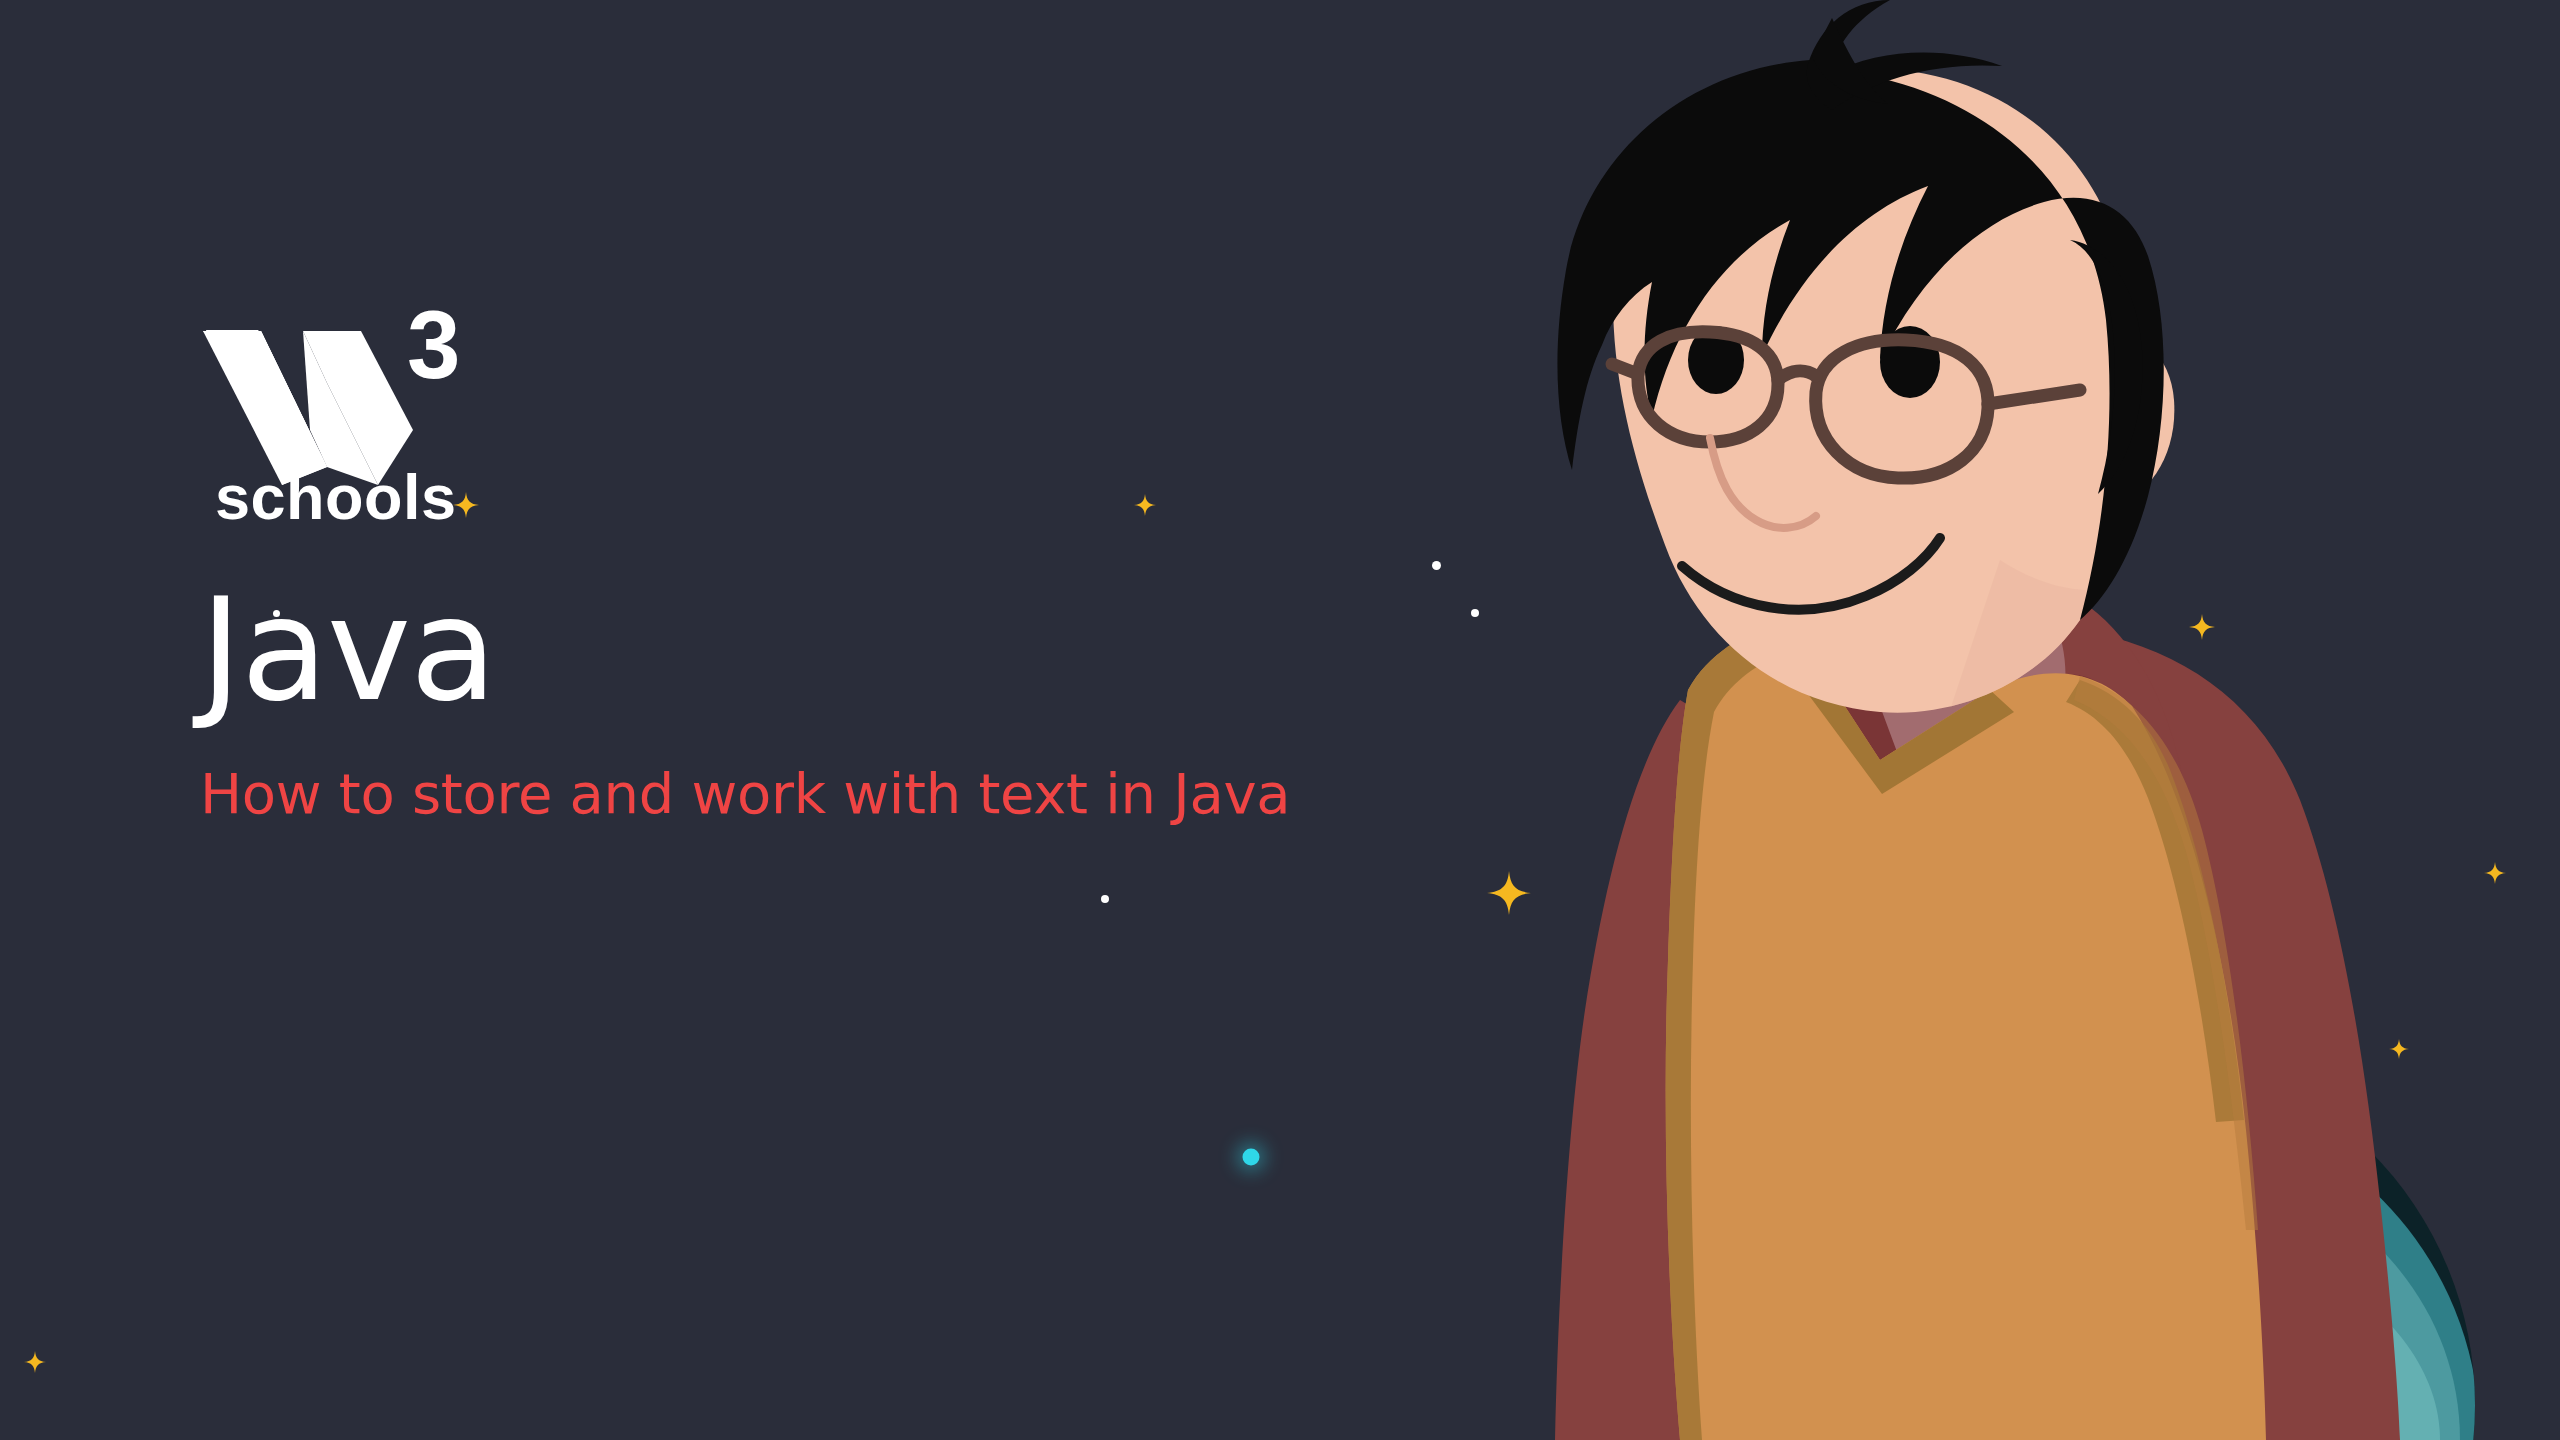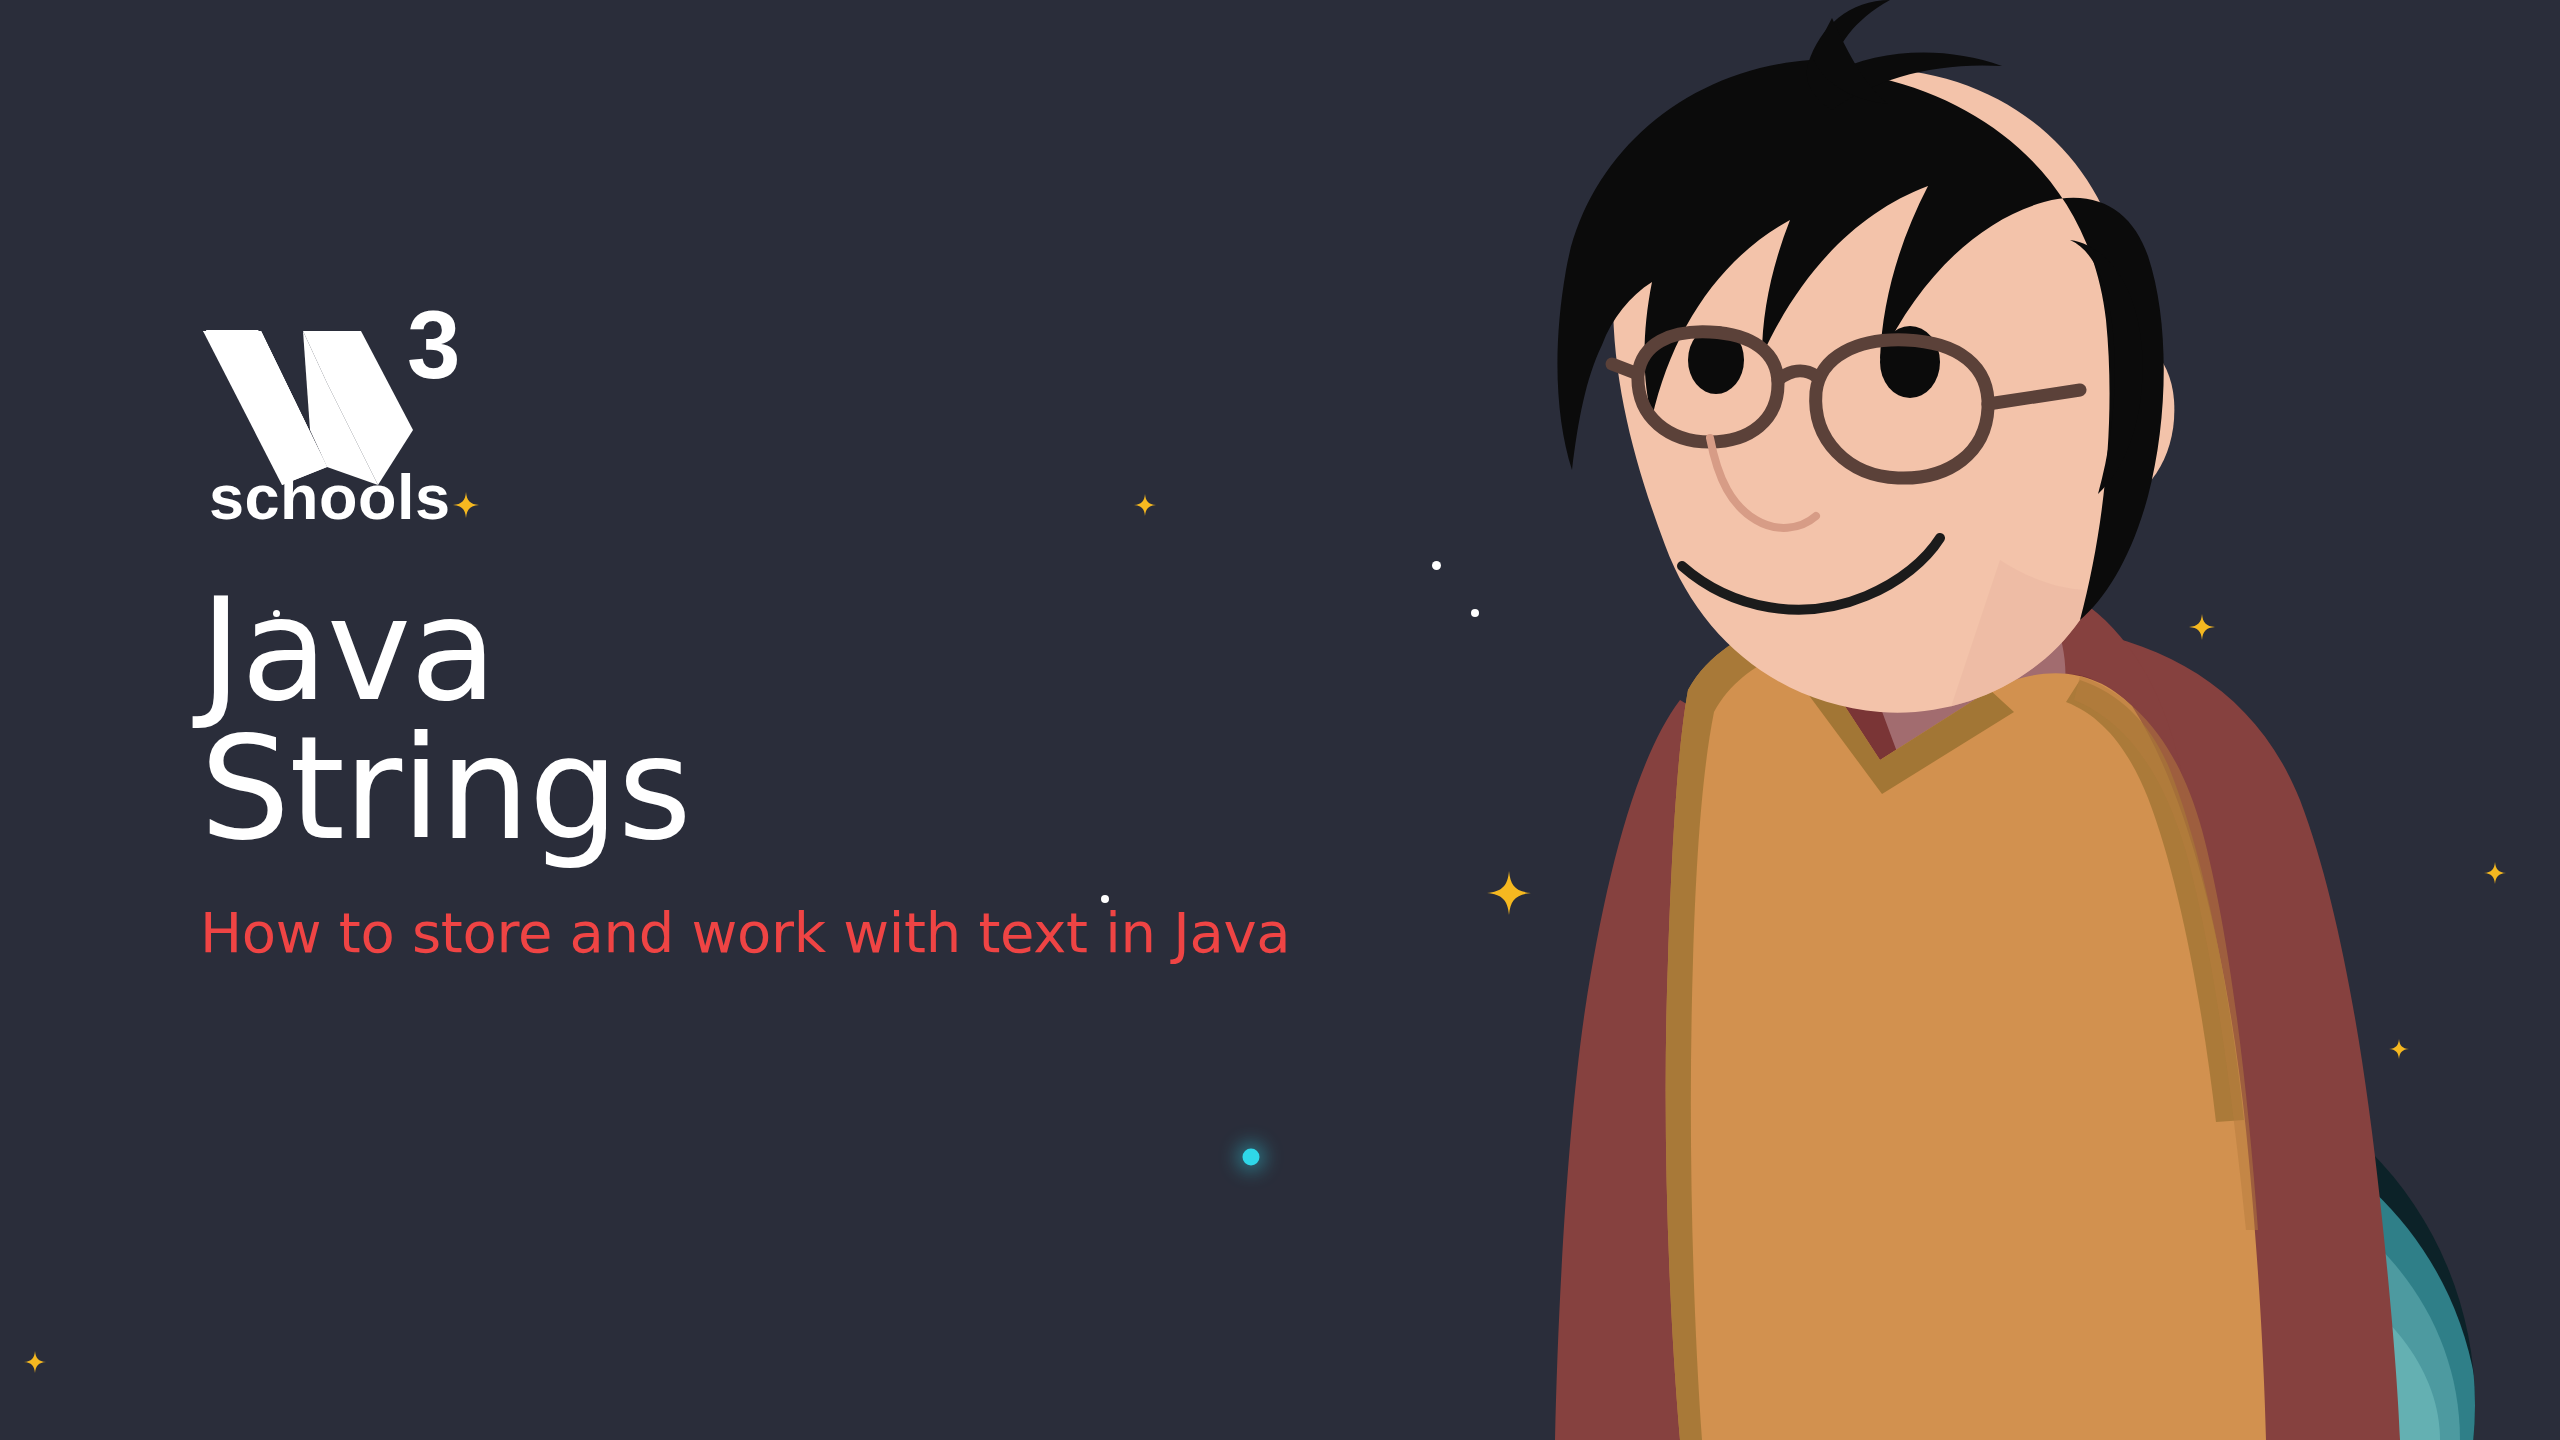--- a/index.html
+++ b/index.html
@@ -52,21 +52,21 @@
     position: relative;
     width: 300px;
     height: 250px;
     margin-bottom: 8px;
   }
   .logo-mark {
     display: block;
   }
   .logo-word {
     position: absolute;
-    left: 9px;
+    left: 15px;
     top: 166px;
     color: #ffffff;
     font-size: 63px;
     font-weight: 700;
     letter-spacing: 0.5px;
     line-height: 1;
     font-family: "Liberation Sans", sans-serif;
   }
   .page-title {
     color: #ffffff;
@@ -350,19 +350,18 @@
           <polygon points="103,31 127,83 127,167 110,130" fill="#ffffff"></polygon>
         </g>
 
         <text x="207" y="78" font-family="'Liberation Sans', sans-serif" font-size="96" font-weight="700" fill="#ffffff">3</text>
       </svg>
       <div class="logo-word">schools</div>
     </div>
 
     <h1 class="page-title">
       <span class="line">Java</span>
-      <span class="line">Strings</span>
     </h1>
 
     <div class="page-subtitle">How to store and work with text in Java</div>
   </div>
 
 </div>
 
 </body></html>

